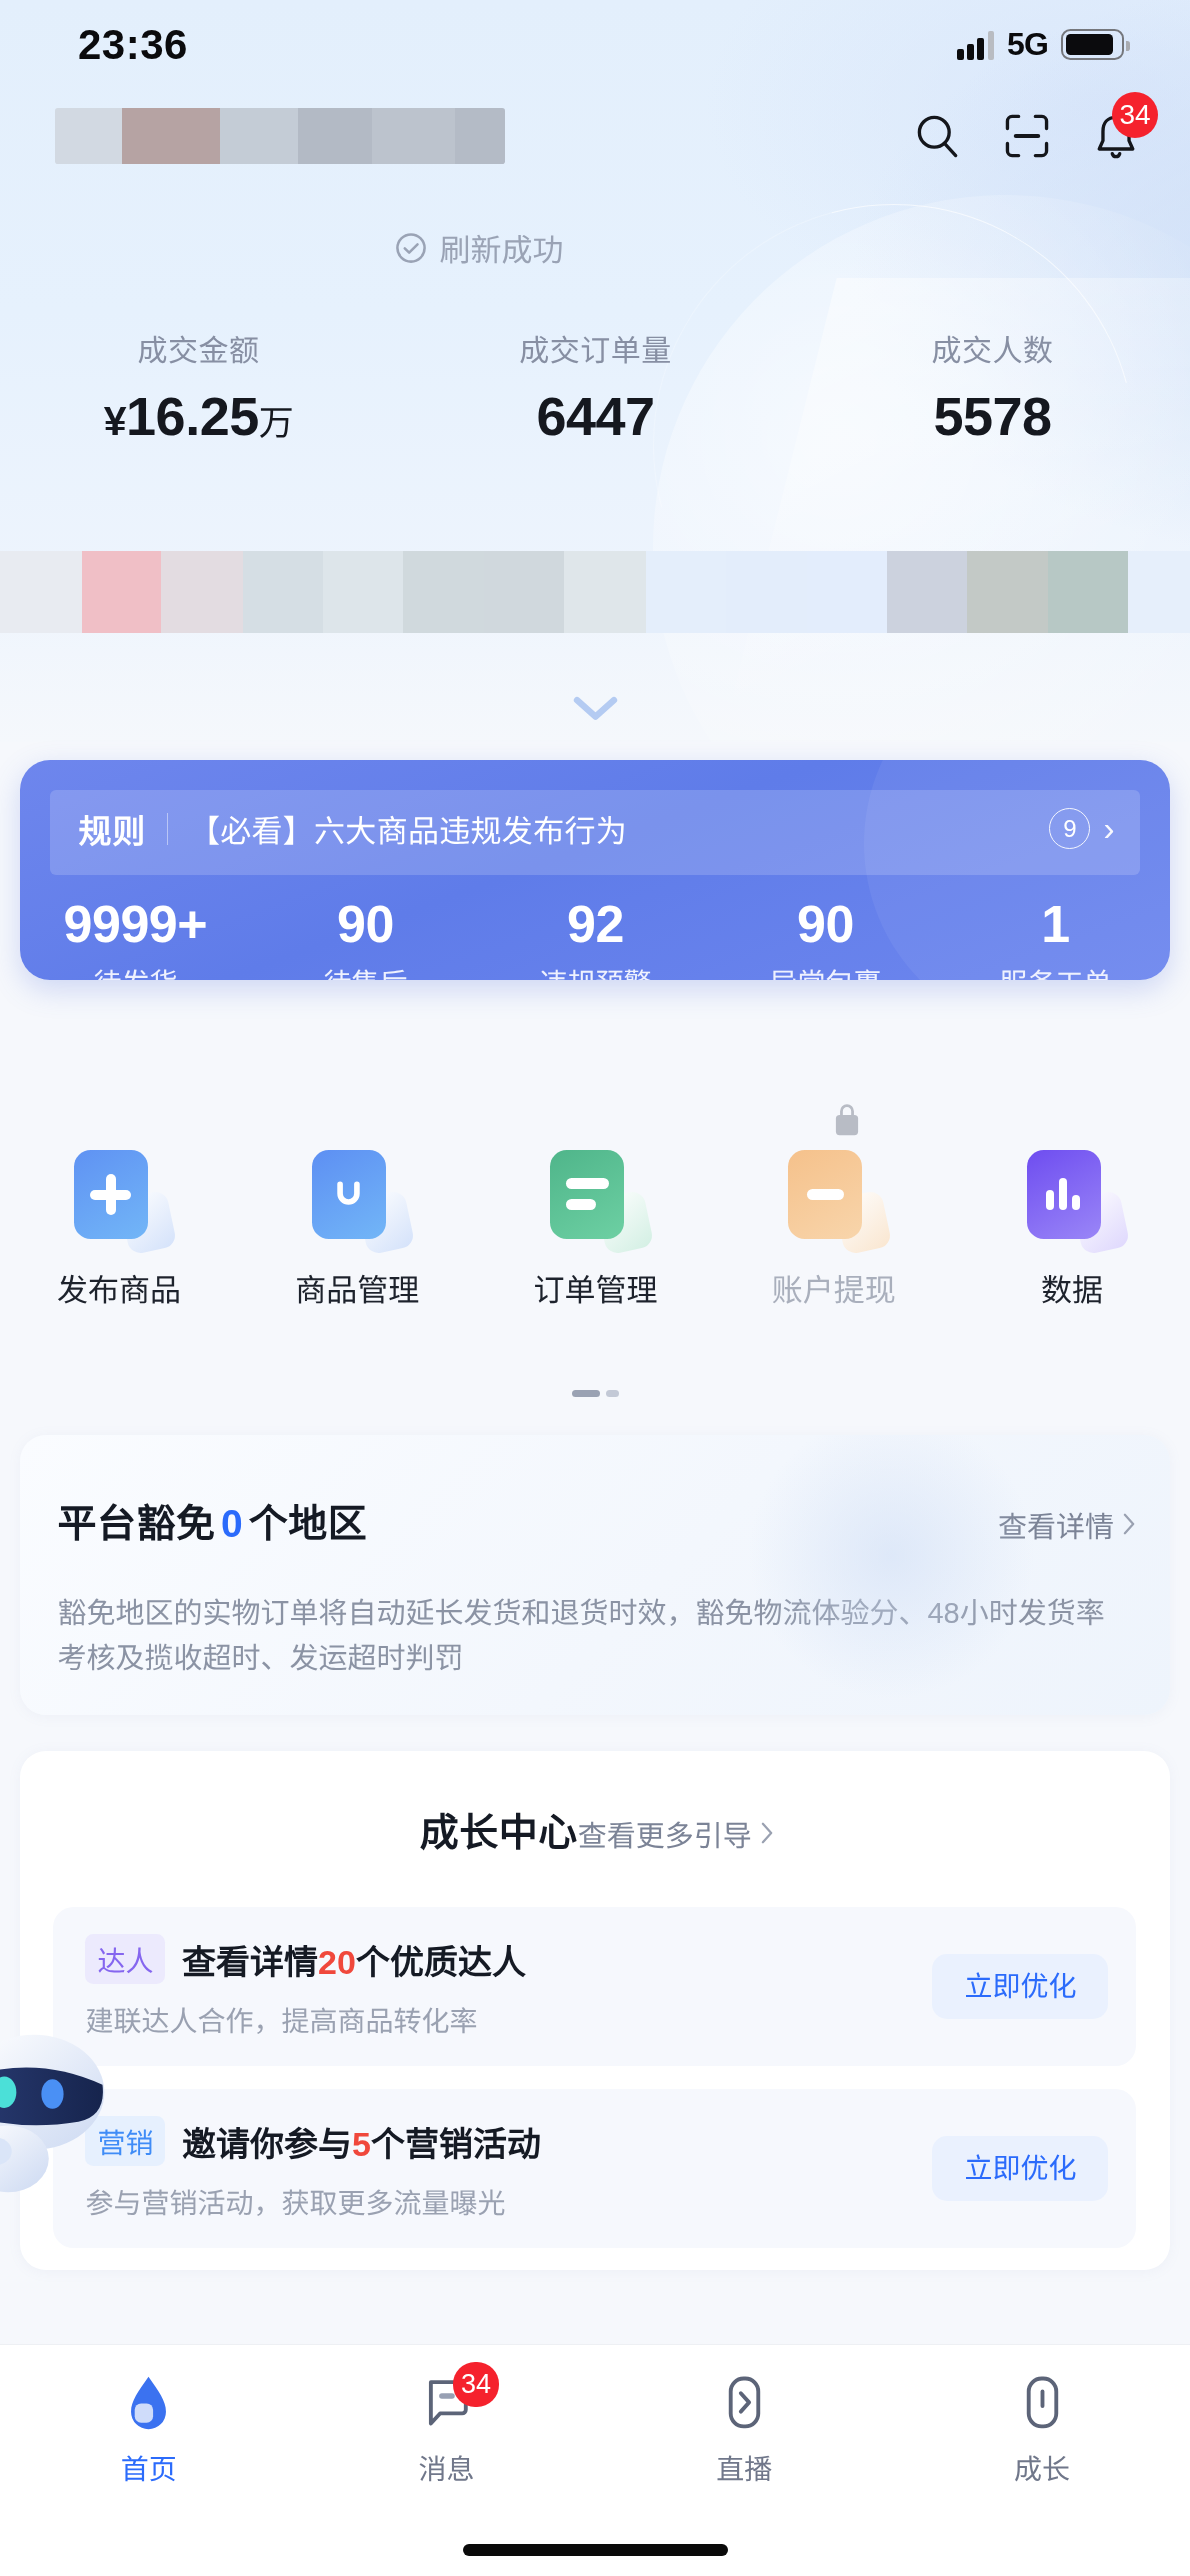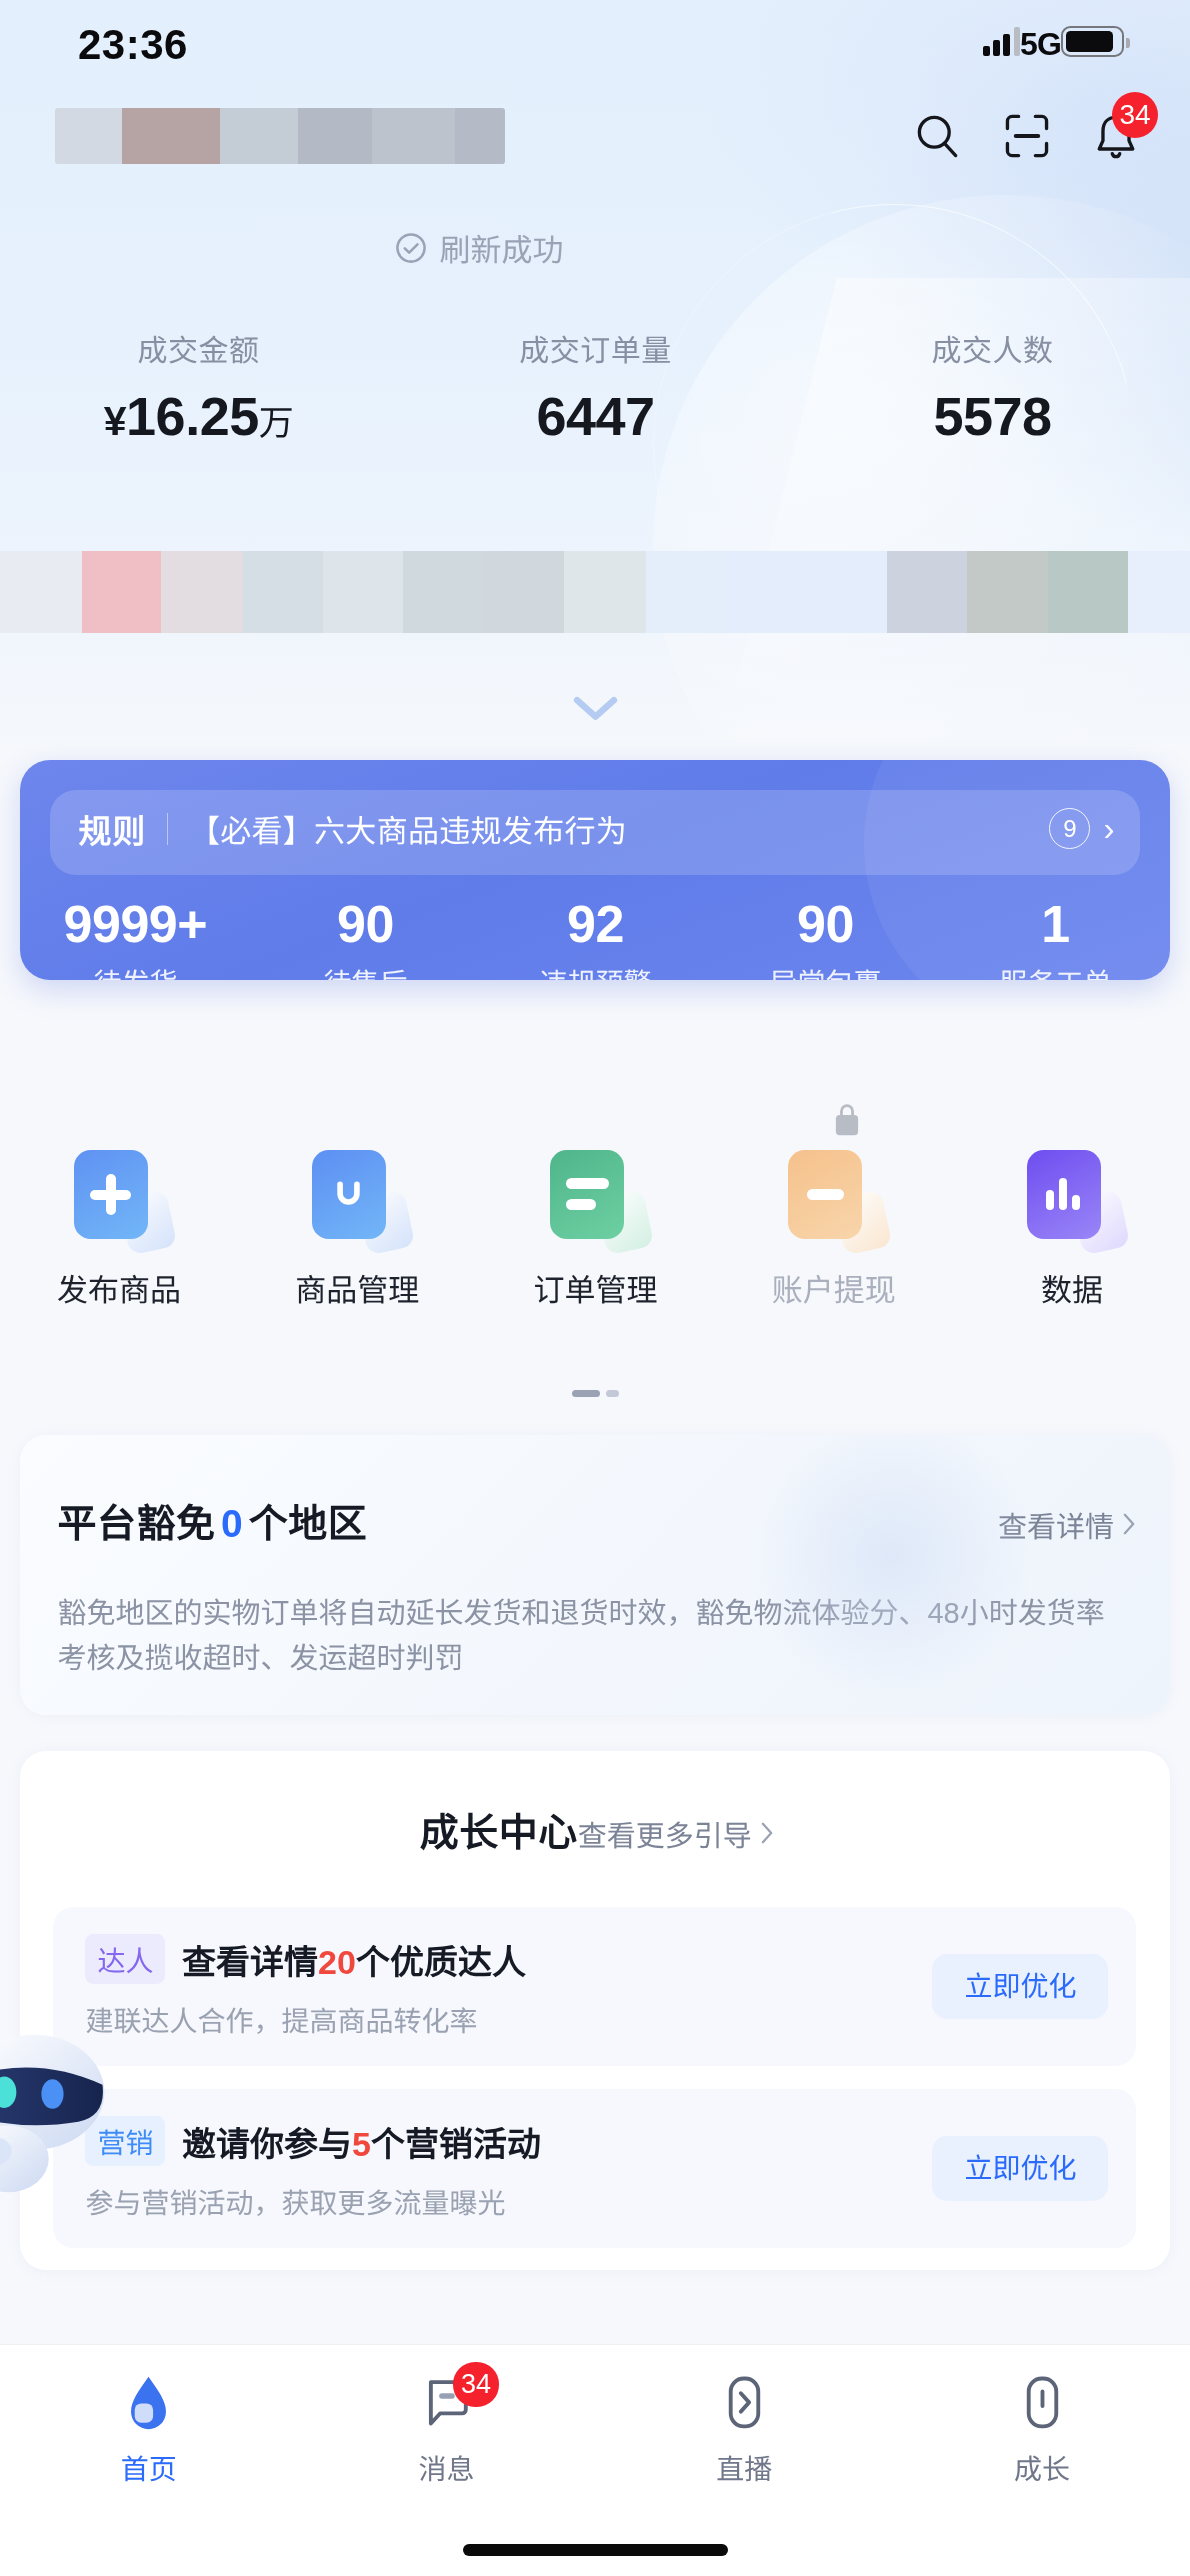--- a/index.html
+++ b/index.html
@@ -39,21 +39,21 @@
     transform:rotate(30deg);
   }
 
   
   .statusbar {
     position:absolute; left:0; top:0; width:1191px; height:89px;
     display:flex; align-items:center; justify-content:space-between;
     padding:0 67px 0 78px;
   }
   .sb-time { font-size:42px; font-weight:700; color:#0b0b0d; letter-spacing:0.5px; }
-  .sb-right { display:flex; }
+  .sb-right { display:flex; align-items:center; gap:13px; }
   .sb-bars { display:flex; align-items:flex-end; gap:3.7px; height:30px; }
   .sb-bars i { display:block; width:6.5px; background:#0b0b0d; border-radius:1.9px; }
   .sb-bars i:nth-child(1){ height:10.2px; }
   .sb-bars i:nth-child(2){ height:16px; }
   .sb-bars i:nth-child(3){ height:22px; }
   .sb-bars i:nth-child(4){ height:29px; background:#b9bcc2; }
   .sb-5g { font-size:32px; font-weight:700; color:#0b0b0d; letter-spacing:-0.9px; }
   .sb-batt {
     width:63px; height:31px; border:2.8px solid #75777c; border-radius:9.3px;
     position:relative; display:flex; align-items:center; padding:2.8px;
@@ -118,21 +118,21 @@
     background:linear-gradient(160deg,#6e86ed 0%, #5f7ce9 46%, #6d86ee 100%);
     box-shadow:0 9.3px 28px rgba(91,120,222,.25);
     overflow:hidden;
   }
   .bluecard::before {
     content:""; position:absolute; right:-83px; top:-111px; width:389px; height:389px;
     border-radius:50%; background:rgba(255,255,255,.06);
   }
   .rulebar {
     position:absolute; left:30px; top:30px; width:1090px; height:85px;
-    background:rgba(255,255,255,.17); border-radius:26px;
+    background:rgba(255,255,255,.17); border-radius:6px;
     display:flex; align-items:center; padding:0 26px 8px 28px;
   }
   .rule-tag { font-size:33px; font-weight:700; color:#fff; letter-spacing:0.9px; }
   .rule-div { width:1.9px; height:32px; background:rgba(255,255,255,.45); margin:0 20.4px; }
   .rule-text {
     flex:1; font-size:31px; color:#fff; white-space:nowrap; overflow:hidden;
     text-overflow:ellipsis; letter-spacing:0.3px;
   }
   .rule-count {
     width:41px; height:41px; border-radius:50%; border:1.9px solid rgba(255,255,255,.9);

